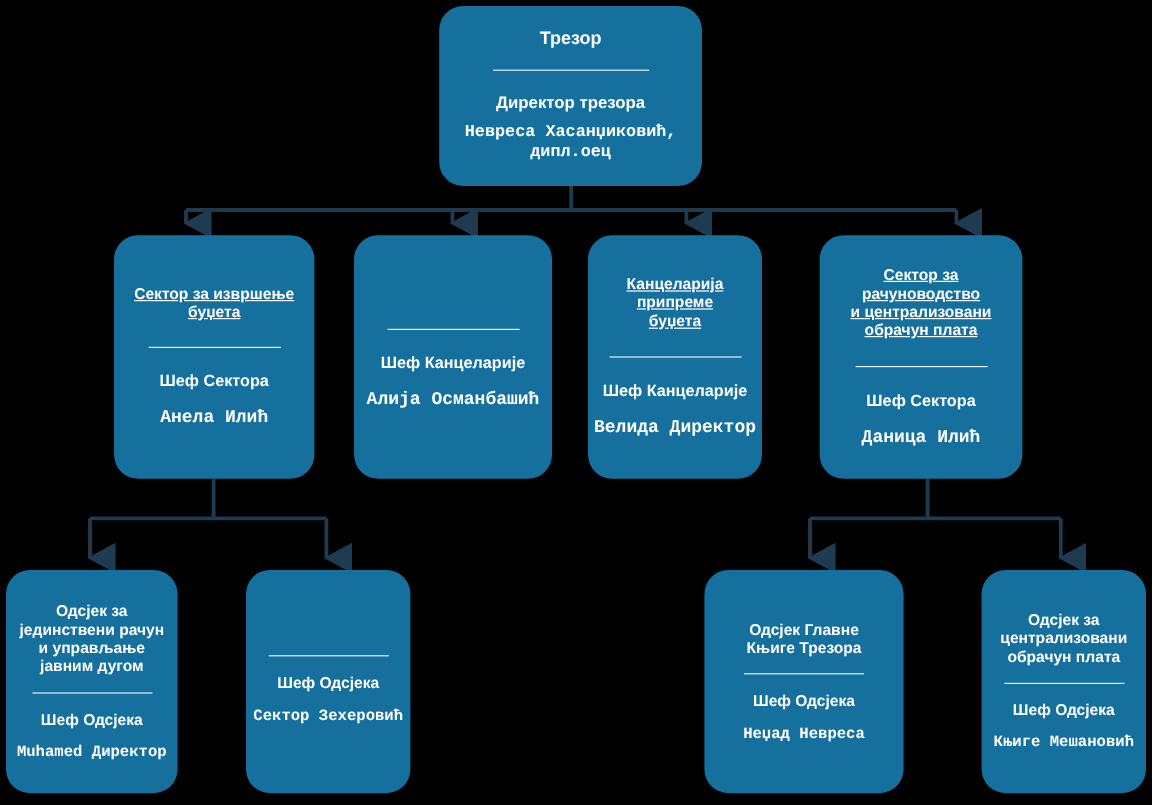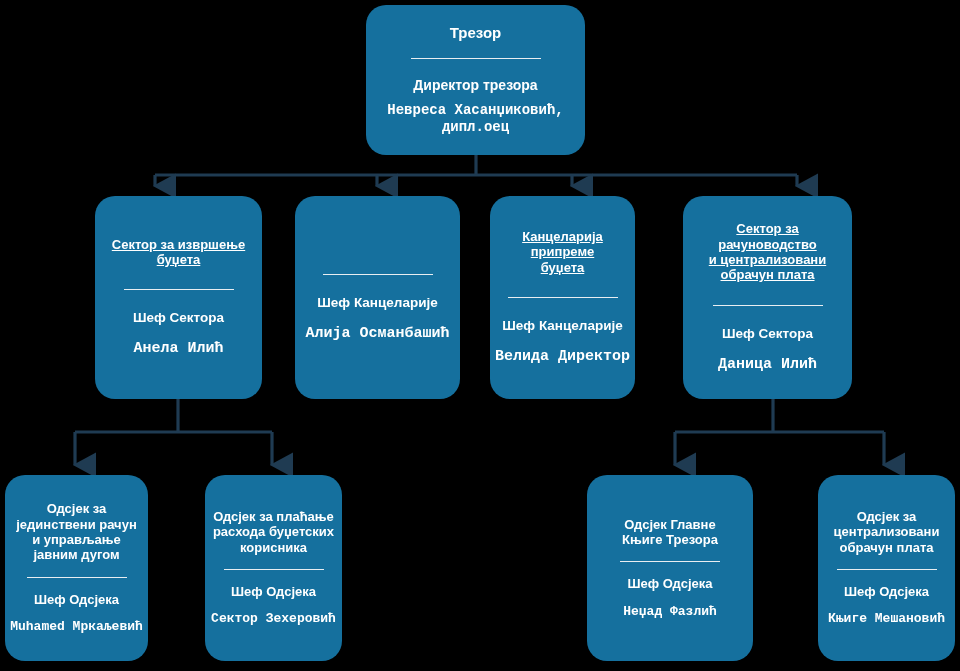--- a/index.html
+++ b/index.html
@@ -159,38 +159,35 @@
     <div class="box-person">Даница Илић</div>
   </div>
 
   <div class="org-box lvl-bot b1">
     <div class="box-title">Одсјек за
 јединствени рачун
 и управљање
 јавним дугом</div>
     <div class="box-divider"></div>
     <div class="box-role">Шеф Одсјека</div>
-    <div class="box-person">Muhamed Мркаљевић</div>
+    <div class="box-person">Muhamed Директор</div>
   </div>
 
   <div class="org-box lvl-bot b2">
-    <div class="box-title">Одсјек за плаћање
-расхода буџетских
-корисника</div>
     <div class="box-divider"></div>
     <div class="box-role">Шеф Одсјека</div>
     <div class="box-person">Сектор Зехеровић</div>
   </div>
 
   <div class="org-box lvl-bot b3">
     <div class="box-title">Одсјек Главне
 Књиге Трезора</div>
     <div class="box-divider"></div>
     <div class="box-role">Шеф Одсјека</div>
-    <div class="box-person">Неџад Фазлић</div>
+    <div class="box-person">Неџад Невреса</div>
   </div>
 
   <div class="org-box lvl-bot b4">
     <div class="box-title">Одсјек за
 централизовани
 обрачун плата</div>
     <div class="box-divider"></div>
     <div class="box-role">Шеф Одсјека</div>
     <div class="box-person">Књиге Мешановић</div>
   </div>

